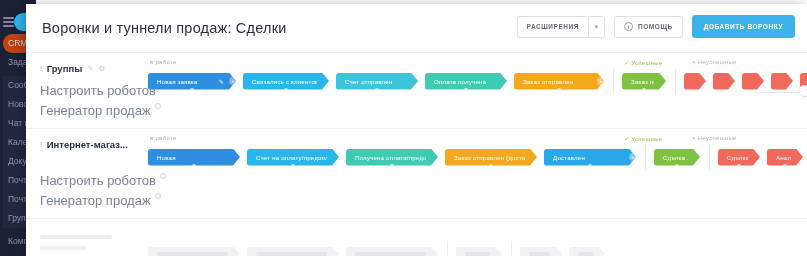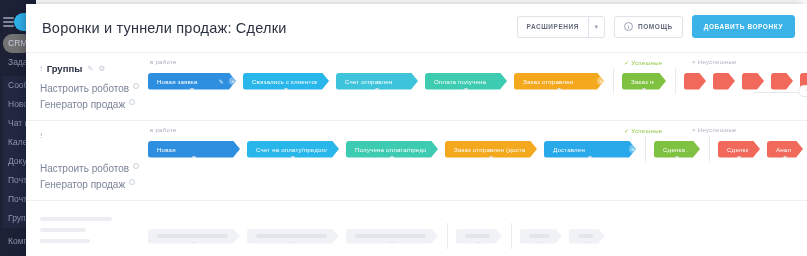--- a/index.html
+++ b/index.html
@@ -30,21 +30,21 @@
     position: absolute; left: 14px; top: 1px;
     width: 28px; height: 18px; border-radius: 9px;
     background: #2fb5ee; color: #fff;
     font-size: 10px; line-height: 18px; text-align: center;
   }
   .sb-item {
     position: relative; height: 19px; margin: 0 3px;
     color: #8f96ad; font-size: 8.5px; line-height: 19px;
     padding-left: 5px; white-space: nowrap; overflow: hidden;
   }
-  .sb-item.pill { background: #737373; border-radius: 9px; color: #c9cfe0; }
+  .sb-item.pill { background: #c2410c; border-radius: 9px; color: #c9cfe0; }
   .sb-item.group { background: #232840; }
   .sb-gap { height: 4px; }
 
   
   .panel {
     position: absolute; left: 26px; top: 4px;
     width: 781px; height: 252px;
     background: #ffffff;
     box-shadow: -3px 0 9px rgba(10,16,40,.28);
   }
@@ -101,21 +101,21 @@
   .fname {
     display: flex; align-items: center; gap: 5px;
     font-size: 9.5px; color: #2b3142; font-weight: 700;
     white-space: nowrap; overflow: hidden;
   }
   .grip { color: #c6cbd6; font-size: 8px; letter-spacing: -1px; }
   .mini-ic { color: #c3c8d4; font-size: 7.5px; }
   .flink {
     font-size: 7.5px; color: #7c8characters; }
   .flink {
-    font-size: 10px; color: #7c839a; margin-top: 5px;
+    font-size: 13px; color: #7c839a; margin-top: 5px;
     display: flex; gap: 4px; white-space: nowrap;
   }
   .dotq {
     width: 6px; height: 6px; border-radius: 50%;
     border: 1px solid #ccd1dc; flex: none;
   }
 
   .fright { flex: 1; position: relative; padding: 6px 0 12px 0; }
   .inwork-lbl {
     font-size: 6px; color: #a6abba; letter-spacing: .3px;
@@ -319,20 +319,21 @@
               <div class="tunnel-wrap">
                 <div class="tunnel-line"></div>
                 <div class="tunnel-pill">ТУННЕЛЬ</div>
               </div>
             </div>
           </div>
           <div class="frow">
             <div class="fleft">
               <div class="fname">
                 <span class="grip">⁞</span>
+                <span>Интернет-магаз...</span>
               </div>
               <div style="height: 18px;"></div>
               <div class="flink">
                 <span>Настроить роботов</span>
                 <span class="dotq"></span>
               </div>
               <div class="flink">
                 <span>Генератор продаж</span>
                 <span class="dotq"></span>
               </div>

